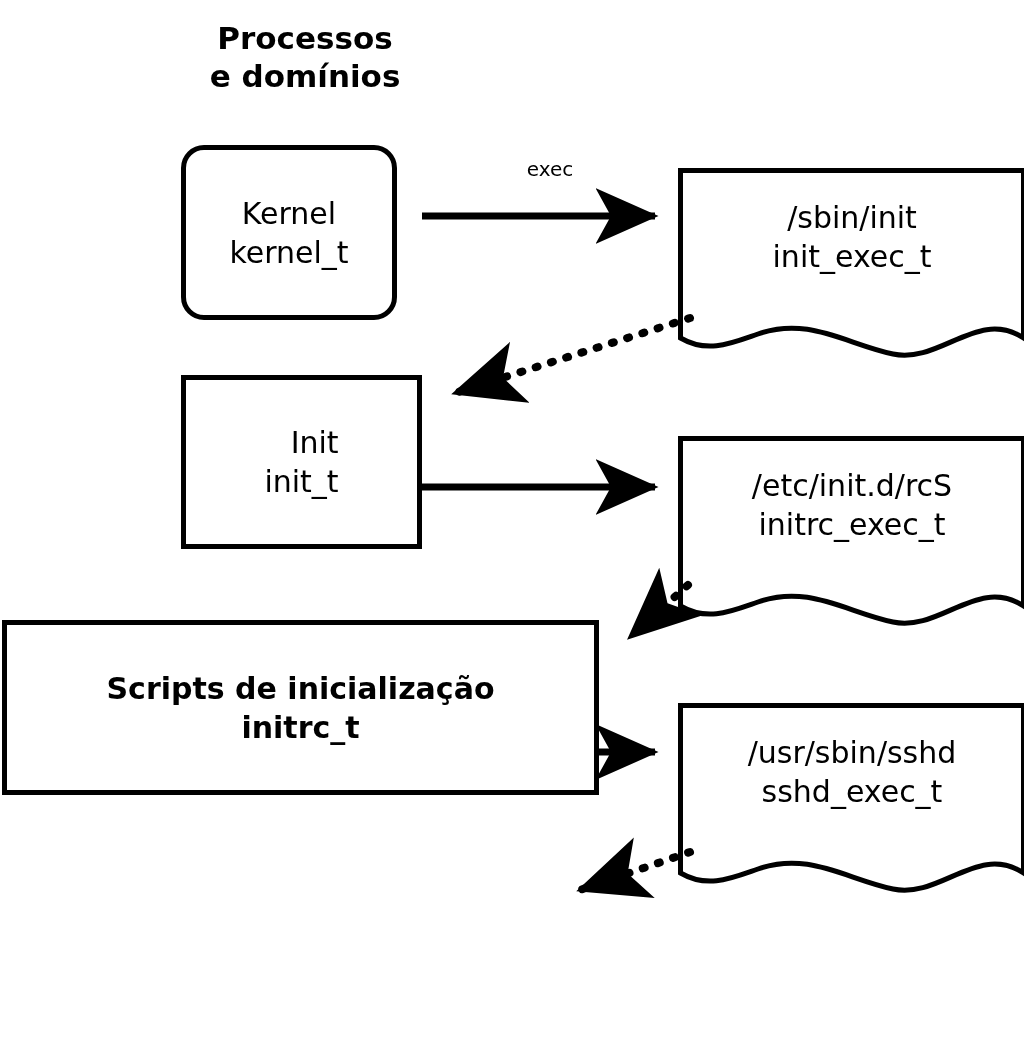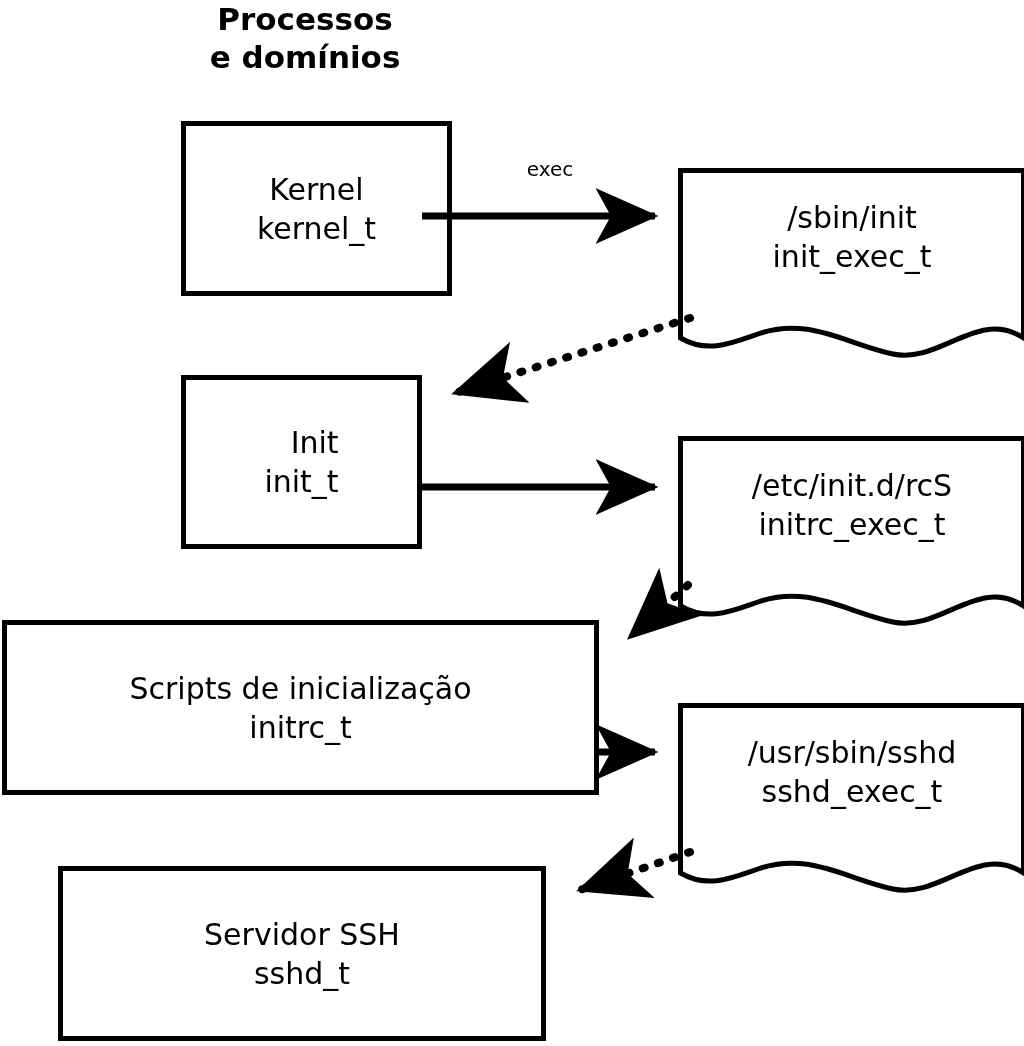--- a/index.html
+++ b/index.html
@@ -20,21 +20,21 @@
   .col-title {
     position: absolute;
     font-weight: bold;
     font-size: 31px;
     line-height: 1.22;
     text-align: center;
     white-space: pre-line;
   }
   #title-left {
     left: 110px;
-    top: 1px;
+    top: 20px;
     width: 390px;
   }
   #title-right {
     left: 640px;
     top: 6px;
     width: 380px;
   }
   .proc-box {
     position: absolute;
     border: 5px solid #000;
@@ -84,31 +84,29 @@
   }
 </style>
 </head>
 <body>
 
 <div id="diagram">
 
   <div class="col-title" id="title-left">Processos
 e domínios</div>
 
-  <div class="proc-box" style="left:181px; top:121px; width:271px; height:175px;">Kernel
+  <div class="proc-box" style="left:181px; top:145px; width:216px; height:175px;border-radius:23px;">Kernel
 kernel_t</div>
 
   <div class="proc-box" style="left:181px; top:375px; width:241px; height:174px;text-align:right;">Init
 init_t</div>
 
-  <div class="proc-box" style="left:2px; top:620px; width:597px; height:175px;">Scripts de inicialização
+  <div class="proc-box" style="left:2px; top:620px; width:597px; height:175px;font-weight:bold;">Scripts de inicialização
 initrc_t</div>
 
-  <div class="proc-box" style="left:58px; top:866px; width:488px; height:175px;">Servidor SSH
-sshd_t</div>
 
   <div class="obj-doc" style="left:678px; top:168px; width:348px; height:205px;">
     <svg width="348" height="205" viewBox="0 0 348 205">
       <path d="M2.5 2.5 L345.5 2.5 L345.5 170 C300 140 262 196 215 186 C168 176 130 148 80 166 C54 175 30 186 2.5 170 Z" fill="#ffffff" stroke="#000000" stroke-width="5" stroke-linejoin="miter"></path>
     </svg>
     <div class="obj-label" style="top:30px;">/sbin/init
 init_exec_t</div>
   </div>
 
   <div class="obj-doc" style="left:678px; top:436px; width:348px; height:205px;">

